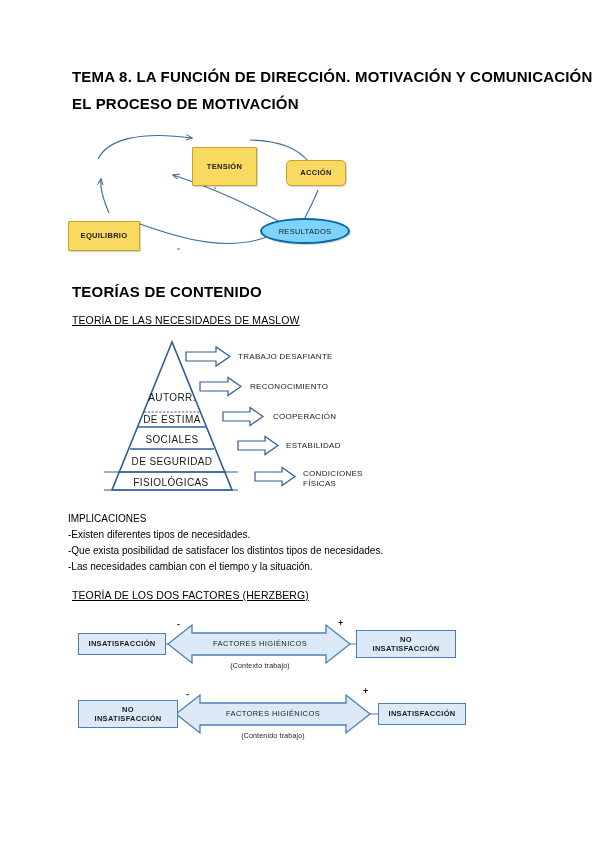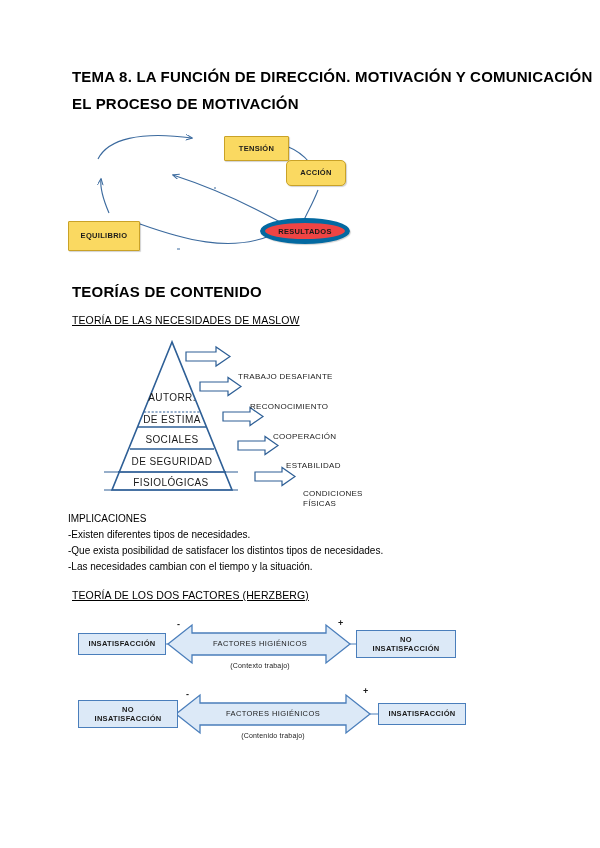--- a/index.html
+++ b/index.html
@@ -66,29 +66,29 @@
     font-weight: bold;
     letter-spacing: 0.3px;
     line-height: 9.5px;
     color: #1a1a1a;
     box-sizing: border-box;
     box-shadow: 1px 1px 1px rgba(0,0,0,0.18);
   }
   .ybox.sharp { border-radius: 1px; }
   .yellipse {
     position: absolute;
-    background: #ef4444;
-    border: 5px solid #0369a1;
+    background: #7dd3fc;
+    border: 2px solid #0369a1;
     border-radius: 50%;
     display: flex;
     align-items: center;
     justify-content: center;
     text-align: center;
     font-size: 7.5px;
-    font-weight: bold;
+    font-weight: normal;
     letter-spacing: 0.3px;
     color: #1a1a1a;
     box-sizing: border-box;
     box-shadow: 1px 1px 1px rgba(0,0,0,0.18);
   }
   .cycle-svg {
     position: absolute;
     left: 0; top: 0;
     width: 340px;
     height: 140px;
@@ -118,21 +118,20 @@
     white-space: nowrap;
     text-align: center;
   }
   .arrow-label {
     position: absolute;
     font-size: 8px;
     letter-spacing: 0.3px;
     color: #1a1a1a;
     white-space: pre;
     line-height: 10px;
-    margin-top: 20px;
   }
 
   
   .herz {
     position: absolute;
     left: 60px;
     width: 480px;
     height: 62px;
   }
   .herz-svg {
@@ -208,21 +207,21 @@
 
       <path d="M49,88 C43,74 40,62 41,54" fill="none" stroke="#3b6a9e" stroke-width="1.1" marker-end="url(#ar)"></path>
 
       <path d="M80,99 C122,114 170,128 212,110" fill="none" stroke="#3b6a9e" stroke-width="1.1"></path>
 
       <path d="M155,62 l0,2" stroke="#3b6a9e" stroke-width="1"></path>
       <path d="M117,124 l3,0" stroke="#3b6a9e" stroke-width="1"></path>
     </svg>
 
 
-    <div class="ybox sharp" style="left:132px; top:11px; width:65px; height:25px;margin-left:32px;">
+    <div class="ybox sharp" style="left:132px; top:22px; width:65px; height:39px;">
       <span>TENSIÓN</span>
     </div>
 
     <div class="ybox" style="left:226px; top:35px; width:60px; height:26px;">
       <span>ACCIÓN</span>
     </div>
 
     <div class="yellipse" style="left:200px; top:93px; width:90px; height:26px;">
       <span>RESULTADOS</span>
     </div>

